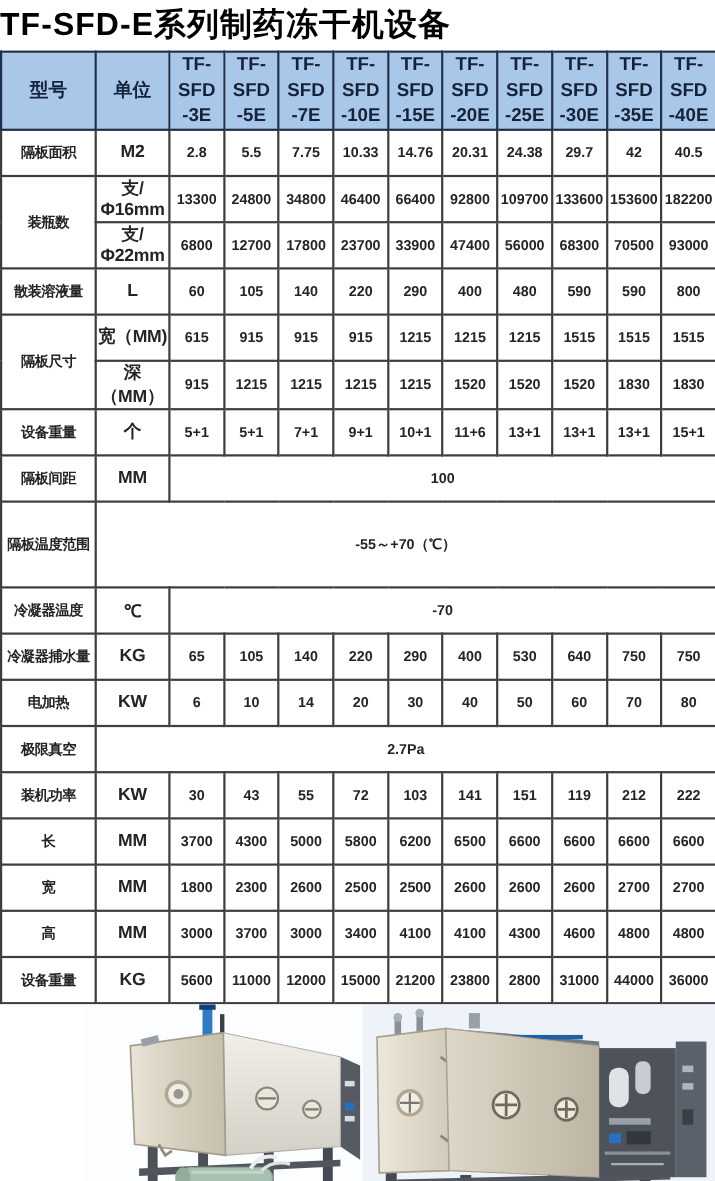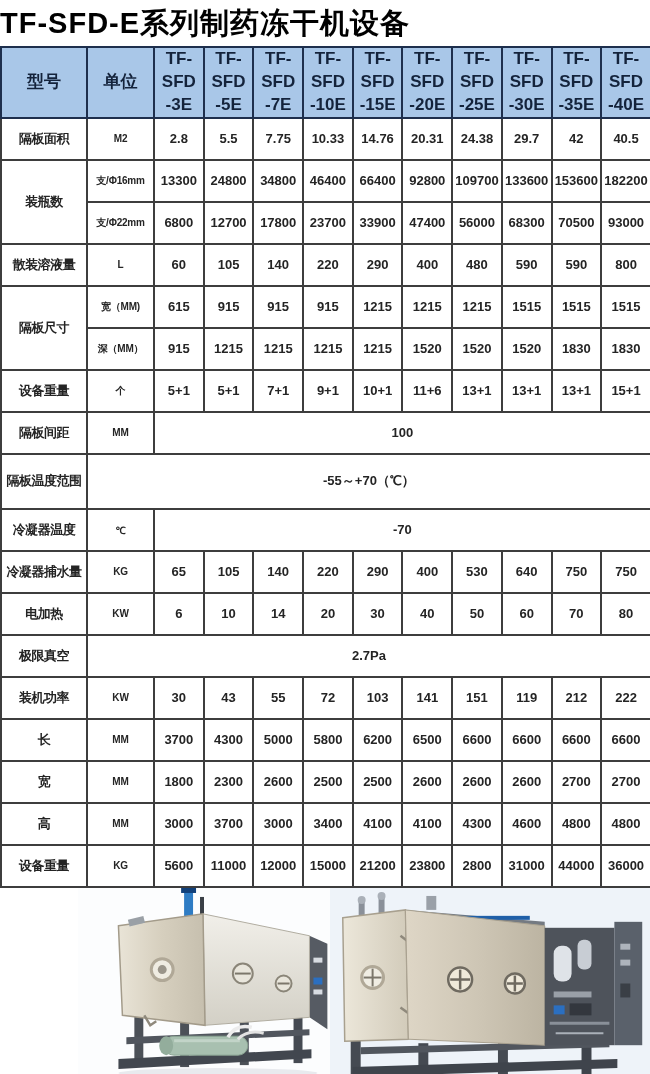--- a/index.html
+++ b/index.html
@@ -33,25 +33,25 @@
     padding:0 1px;overflow:hidden;
   }
   thead th{
     background:var(--header-bg);
     border-color:var(--header-border);
     height:52px;font-size:17px;font-weight:bold;color:#14233b;
     line-height:1.35;
   }
   thead th .m-line{display:block;}
   tbody tr{height:42px;}
-  tbody tr.tall{height:55px;}
+  tbody tr.tall{height:78px;}
   tbody td{
     background:#ffffff;font-size:13px;font-weight:bold;color:#242424;
   }
-  td.unit{font-size:10px;letter-spacing:-0.2px;}
+  td.unit{font-size:16px;letter-spacing:-0.2px;}
   td.label{font-size:13px;letter-spacing:-0.5px;}
   .photos{
     display:flex;width:650px;height:195px;align-items:stretch;
   }
   .photos .spacer{width:78px;background:#ffffff;}
   .photo-left{width:252px;background:var(--photo-bg-left);}
   .photo-right{width:320px;background:var(--photo-bg-right);}
   .photo-left svg,.photo-right svg{display:block;width:100%;height:100%;}
 </style>
 </head>

